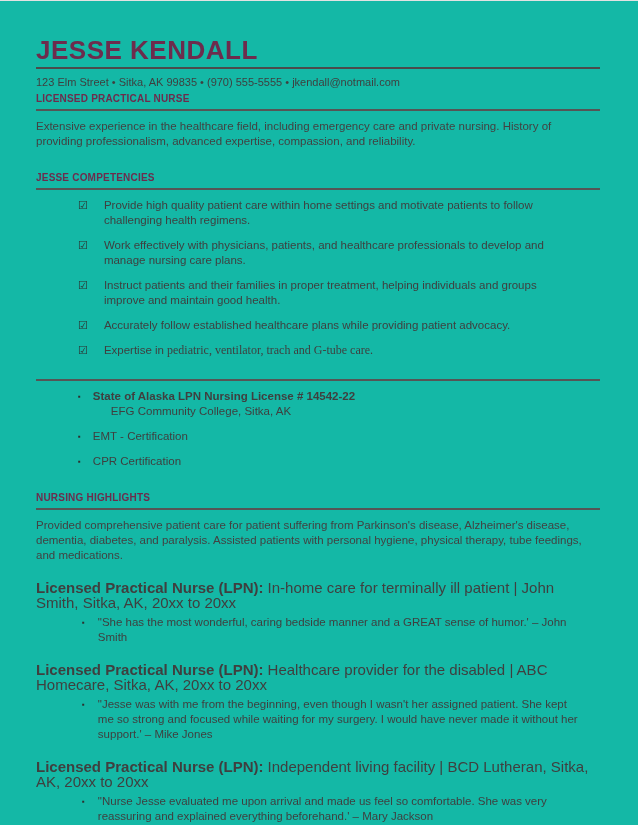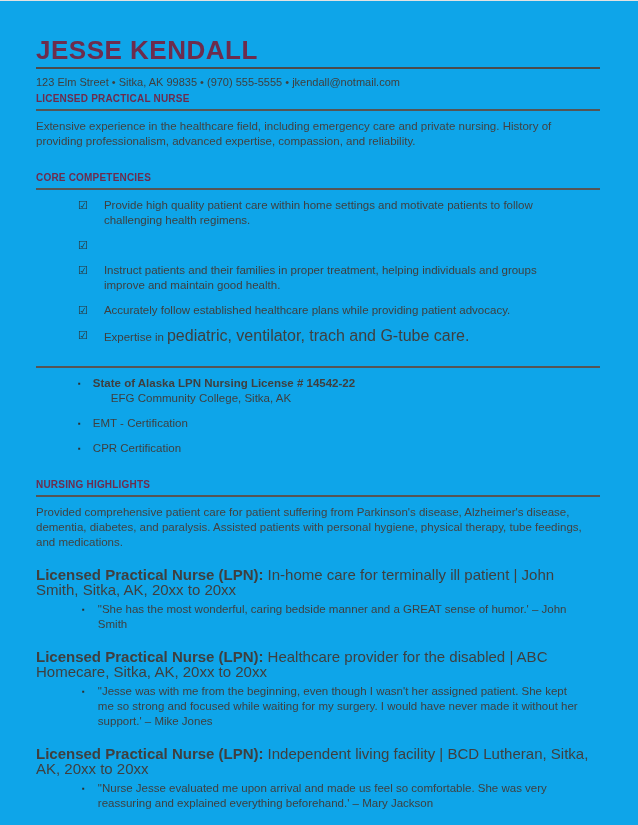--- a/index.html
+++ b/index.html
@@ -1,18 +1,18 @@
 <!DOCTYPE html>
 <html><head>
 <meta charset="utf-8">
 <style>
   html,body{margin:0;padding:0;background:#ffffff;}
   .page{
     width:638px;height:825px;box-sizing:border-box;
-    background:#0ea5e9;
+    background:#14b8a6;
     border-top:1px solid #e2e2e2;
     font-family:"Liberation Sans","DejaVu Sans",sans-serif;
     color:#3f3f3f;
     overflow:hidden;
   }
   .content{padding:30px 38px 0 36px;}
   .name{
     font-size:26px;font-weight:bold;color:#6d2c4d;
     letter-spacing:0.5px;margin:5px 0 0 0;line-height:28px;
   }
@@ -32,21 +32,21 @@
   }
   .sec{margin-top:21px;}
   ul{list-style:none;margin:0;padding:0;}
   .check-list{margin-top:8px;padding-left:42px;}
   .check-list li{
     display:flex;column-gap:16px;align-items:flex-start;
     margin-bottom:10px;font-size:11.5px;line-height:15px;
   }
   .check-list .txt{max-width:452px;}
   .checkbox{font-size:11px;line-height:15px;color:#2e2e2e;}
-  .small-tail{font-size:16px;}
+  .small-tail{font-size:12px;font-family:Liberation Serif, serif;}
   .small-tail:not(:empty){margin-left:3px;}
   .small-tail:empty{display:none;}
   .sq-list{margin-top:8px;padding-left:42px;}
   .sq-list li{
     display:flex;column-gap:12px;align-items:flex-start;
     margin-bottom:10px;font-size:11.5px;line-height:15px;
   }
   .sq{font-size:8px;line-height:15px;color:#2e2e2e;}
   .b{font-weight:bold;}
   .lic-sub{display:block;font-weight:normal;margin-left:18px;}
@@ -69,29 +69,30 @@
 
     <h1 class="name">JESSE KENDALL</h1>
     <div class="rule"></div>
     <div class="contact">123 Elm Street • Sitka, AK 99835 • (970) 555-5555 • jkendall@notmail.com</div>
 
     <h2 class="sec-heading role-heading">LICENSED PRACTICAL NURSE</h2>
     <div class="rule-thin"></div>
     <p class="para">Extensive experience in the healthcare field, including emergency care and private nursing. History of providing professionalism, advanced expertise, compassion, and reliability.</p>
 
     <div class="sec">
-      <h2 class="sec-heading">CORE COMPETENCIES</h2>
+      <h2 class="sec-heading">JESSE COMPETENCIES</h2>
       <div class="rule-thin"></div>
       <ul class="check-list">
         <li>
           <span class="checkbox">☑</span>
           <span class="txt"><span>Provide high quality patient care within home settings and motivate patients to follow challenging health regimens.</span></span>
         </li>
         <li>
           <span class="checkbox">☑</span>
+          <span class="txt"><span>Work effectively with physicians, patients, and healthcare professionals to develop and manage nursing care plans.</span></span>
         </li>
         <li>
           <span class="checkbox">☑</span>
           <span class="txt"><span>Instruct patients and their families in proper treatment, helping individuals and groups improve and maintain good health.</span></span>
         </li>
         <li>
           <span class="checkbox">☑</span>
           <span class="txt"><span>Accurately follow established healthcare plans while providing patient advocacy.</span></span>
         </li>
         <li>

